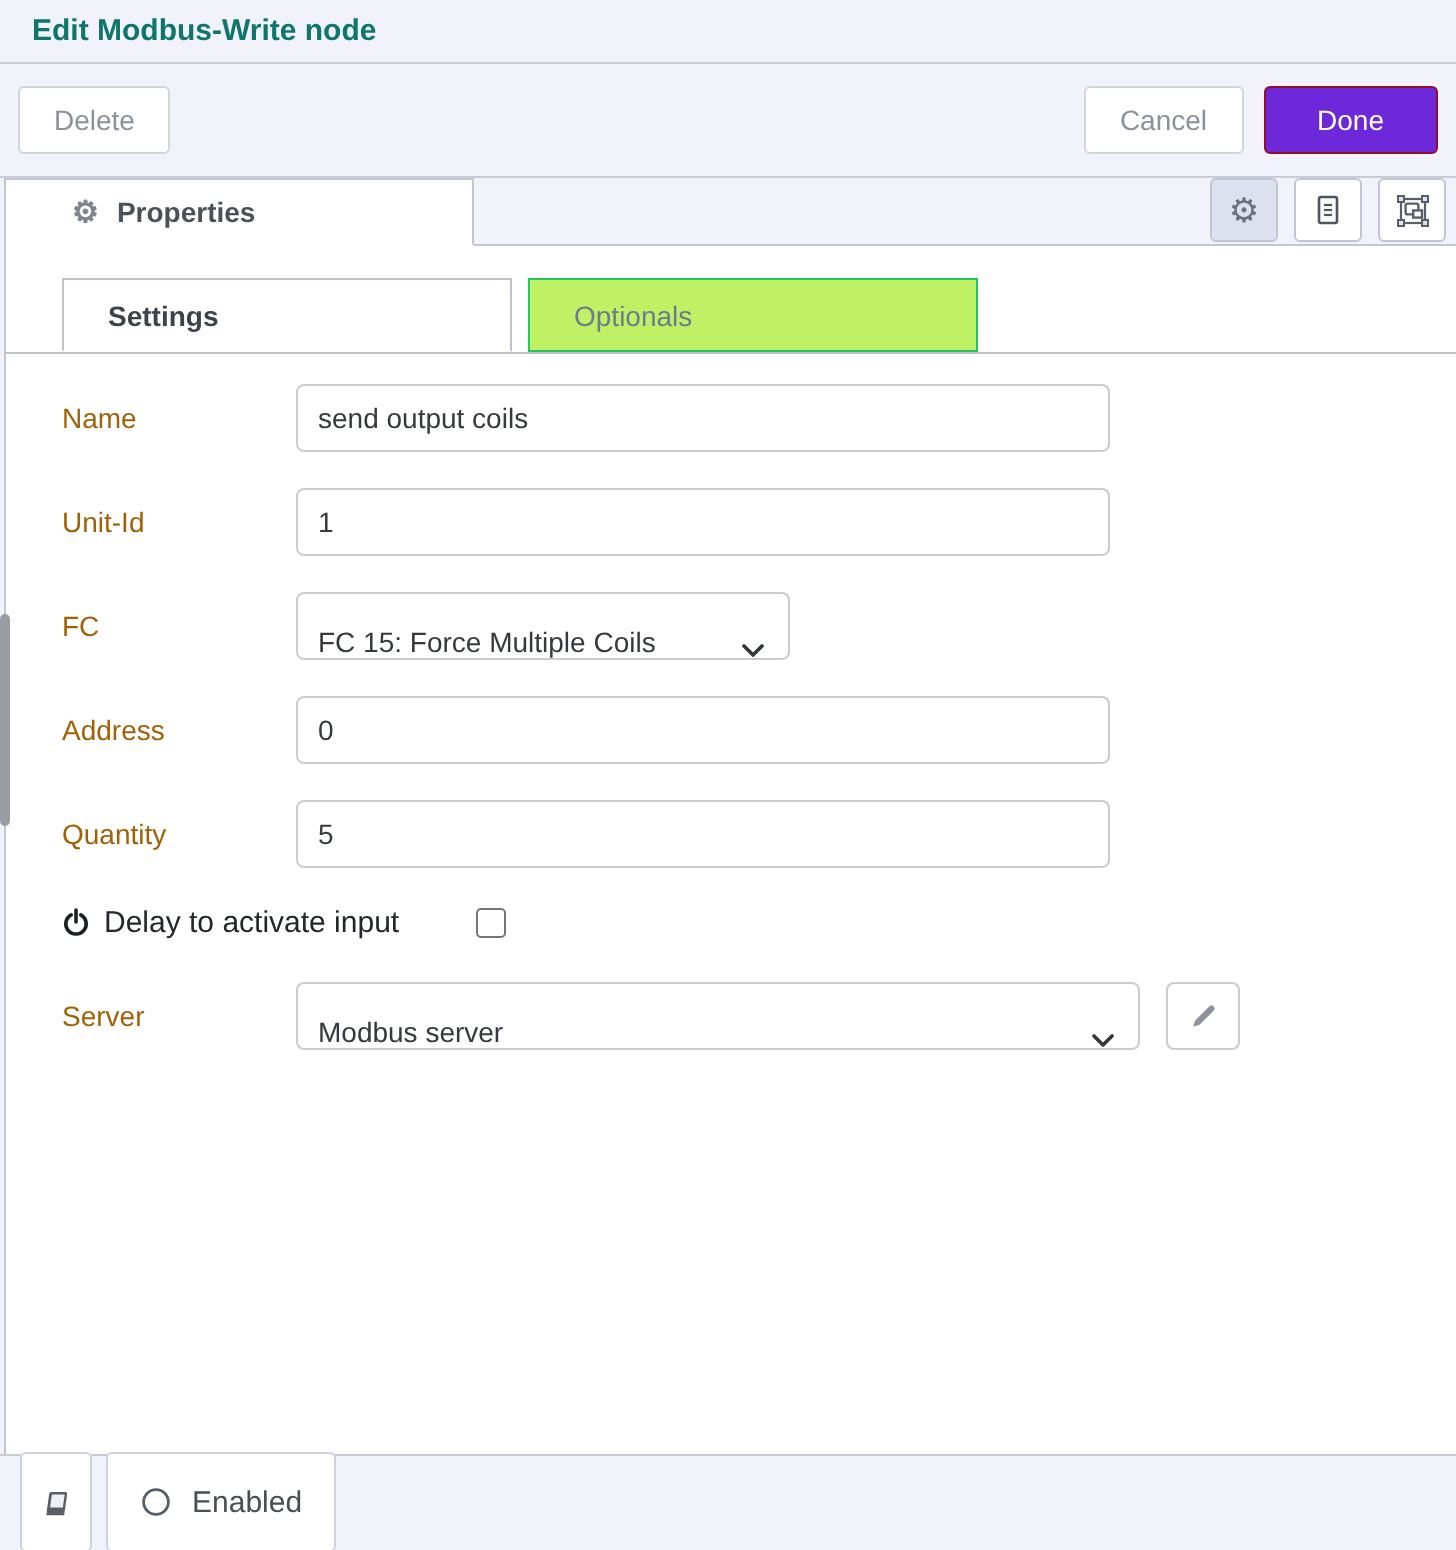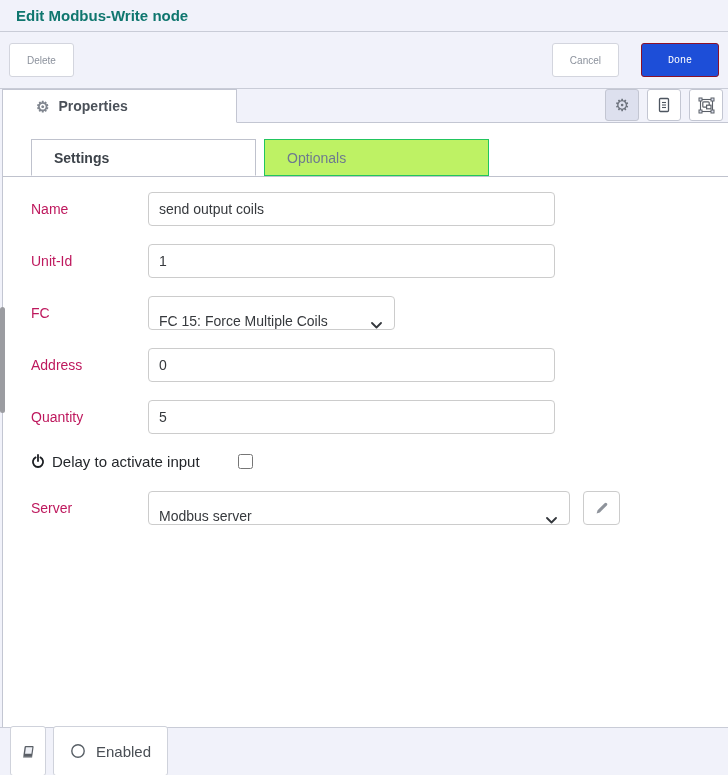--- a/index.html
+++ b/index.html
@@ -29,29 +29,29 @@
     display: flex; align-items: center;
     padding: 0 9px;
     background: #f1f2fa;
   }
   .btn {
     height: 34px;
     border: 1px solid #d3d5de;
     background: #fff;
     border-radius: 3px;
     font-family: inherit;
-    font-size: 10px;
+    font-size: 14px;
     color: #8b919c;
     padding: 0 17px;
     cursor: pointer;
   }
   .btn-delete { margin-right: auto; }
   .btn-done {
-    background: #1d4ed8; border-color: #8c1127; color: #fff;
-    margin-left: 22px; padding: 0 26px; font-family: Liberation Mono, monospace;
+    background: #6d28d9; border-color: #8c1127; color: #fff;
+    margin-left: 10px; padding: 0 26px;
   }
 
   
   .panel {
     margin-left: 2px;
     border-left: 1px solid #c3c6d2;
     display: flex; flex-direction: column;
   }
 
   
@@ -110,21 +110,21 @@
   }
   .itab.inactive {
     background: #bef264;
     border: 1px solid #22c55e;
     color: #6e7a8f;
   }
 
   
   .form { padding: 15px 0 0 28px; }
   .row { display: flex; align-items: center; margin-bottom: 18px; }
-  .flabel { width: 117px; flex-shrink: 0; font-size: 14px; color: #be185d; }
+  .flabel { width: 117px; flex-shrink: 0; font-size: 14px; color: #a16207; }
   .tinput {
     width: 407px; height: 34px;
     border: 1px solid #ccc; border-radius: 4px;
     padding: 0 10px;
     font-family: inherit; font-size: 14px; color: #36393d;
     background: #fff;
   }
   .select {
     height: 34px;
     border: 1px solid #ccc; border-radius: 4px;

